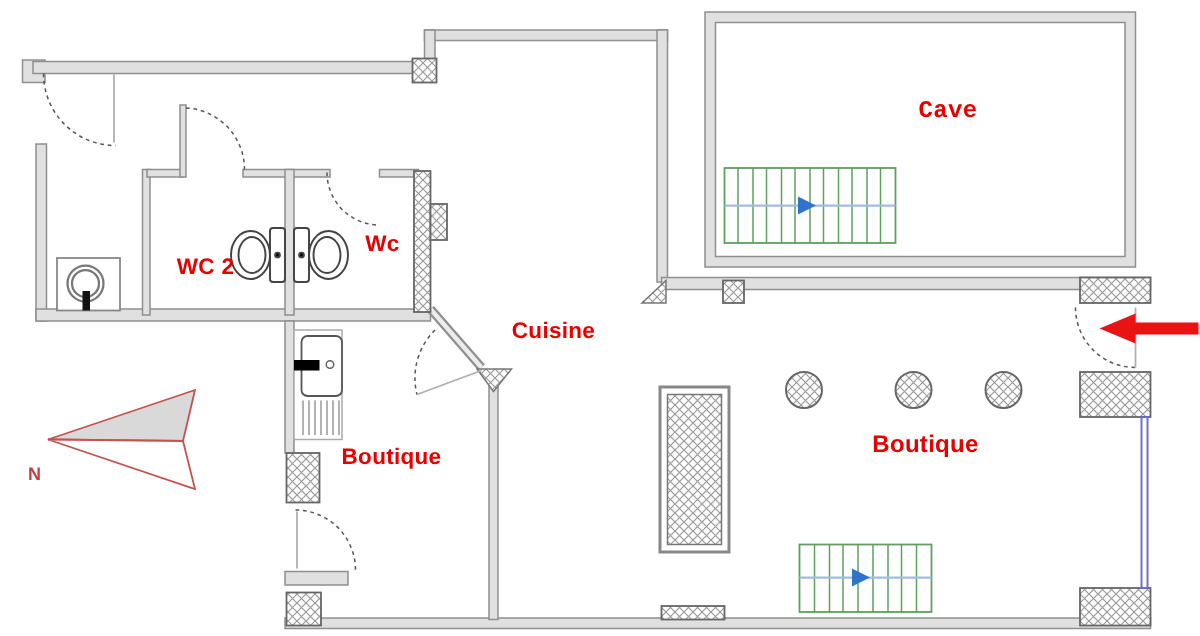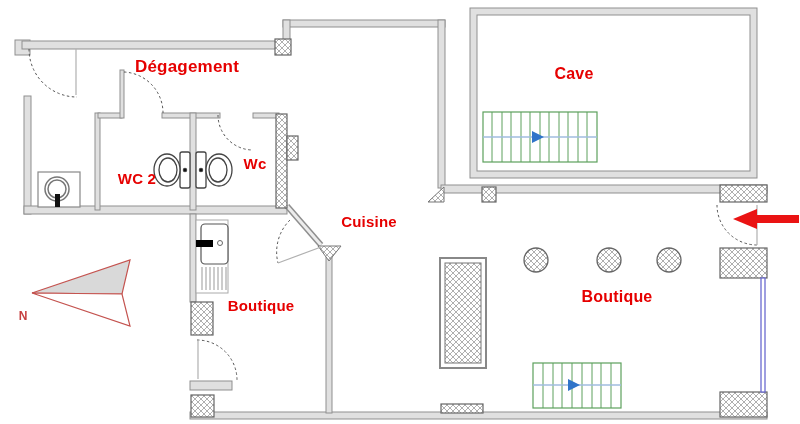--- a/index.html
+++ b/index.html
@@ -176,21 +176,20 @@
       <polygon points="32,293 130,260 122,294" fill="#d9d9d9"></polygon>
       <polygon points="32,293 122,294 130,326" fill="#ffffff"></polygon>
     </g>
 
     <g fill="#ea1313">
       <polygon points="733,219 757,209 757,229"></polygon>
       <rect x="756" y="215" width="43" height="8"></rect>
     </g>
   </svg>
 
-  <div class="room-label fs17" style="left:187px;top:67px;">Dégagement</div>
   <div class="room-label fs15" style="left:137px;top:166px;margin-top:12px;">WC 2</div>
   <div class="room-label fs15" style="left:255px;top:163px;">Wc</div>
   <div class="room-label fs15" style="left:369px;top:221px;">Cuisine</div>
-  <div class="room-label fs16" style="left:574px;top:74px;">Cave</div>
+  <div class="room-label fs16" style="left:632px;top:74px;font-family:Liberation Mono, monospace;">Cave</div>
   <div class="room-label fs15" style="left:261px;top:305px;">Boutique</div>
   <div class="room-label fs16" style="left:576px;top:297px;margin-left:41px;">Boutique</div>
   <div class="north-label" style="left:23px;top:316px;">N</div>
 </div>
 
 </body></html>

